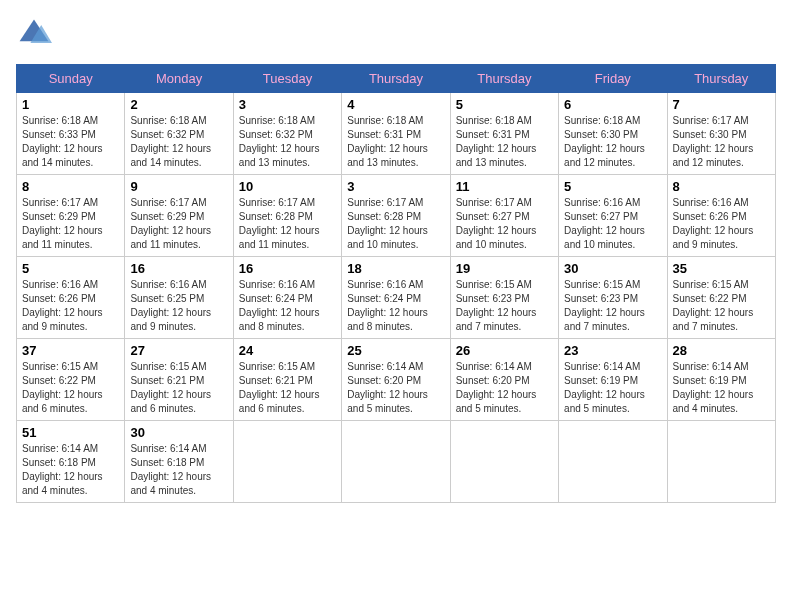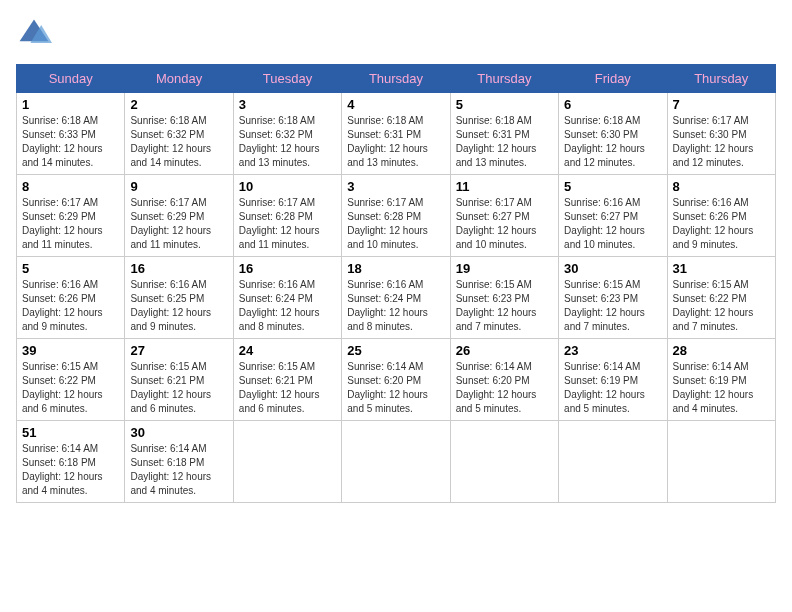--- a/index.html
+++ b/index.html
@@ -161,25 +161,25 @@
         <td><span class="day-num">16</span>
 <span class="day-info">Sunrise: 6:16 AM<br>Sunset: 6:25 PM<br>Daylight: 12 hours<br>and 9 minutes.</span></td>
         <td><span class="day-num">16</span>
 <span class="day-info">Sunrise: 6:16 AM<br>Sunset: 6:24 PM<br>Daylight: 12 hours<br>and 8 minutes.</span></td>
         <td><span class="day-num">18</span>
 <span class="day-info">Sunrise: 6:16 AM<br>Sunset: 6:24 PM<br>Daylight: 12 hours<br>and 8 minutes.</span></td>
         <td><span class="day-num">19</span>
 <span class="day-info">Sunrise: 6:15 AM<br>Sunset: 6:23 PM<br>Daylight: 12 hours<br>and 7 minutes.</span></td>
         <td><span class="day-num">30</span>
 <span class="day-info">Sunrise: 6:15 AM<br>Sunset: 6:23 PM<br>Daylight: 12 hours<br>and 7 minutes.</span></td>
-        <td><span class="day-num">31</span>
+        <td><span class="day-num">35</span>
 <span class="day-info">Sunrise: 6:15 AM<br>Sunset: 6:22 PM<br>Daylight: 12 hours<br>and 7 minutes.</span></td>
       </tr>
       <tr class="week-row">
-        <td><span class="day-num">39</span>
+        <td><span class="day-num">37</span>
 <span class="day-info">Sunrise: 6:15 AM<br>Sunset: 6:22 PM<br>Daylight: 12 hours<br>and 6 minutes.</span></td>
         <td><span class="day-num">27</span>
 <span class="day-info">Sunrise: 6:15 AM<br>Sunset: 6:21 PM<br>Daylight: 12 hours<br>and 6 minutes.</span></td>
         <td><span class="day-num">24</span>
 <span class="day-info">Sunrise: 6:15 AM<br>Sunset: 6:21 PM<br>Daylight: 12 hours<br>and 6 minutes.</span></td>
         <td><span class="day-num">25</span>
 <span class="day-info">Sunrise: 6:14 AM<br>Sunset: 6:20 PM<br>Daylight: 12 hours<br>and 5 minutes.</span></td>
         <td><span class="day-num">26</span>
 <span class="day-info">Sunrise: 6:14 AM<br>Sunset: 6:20 PM<br>Daylight: 12 hours<br>and 5 minutes.</span></td>
         <td><span class="day-num">23</span>

